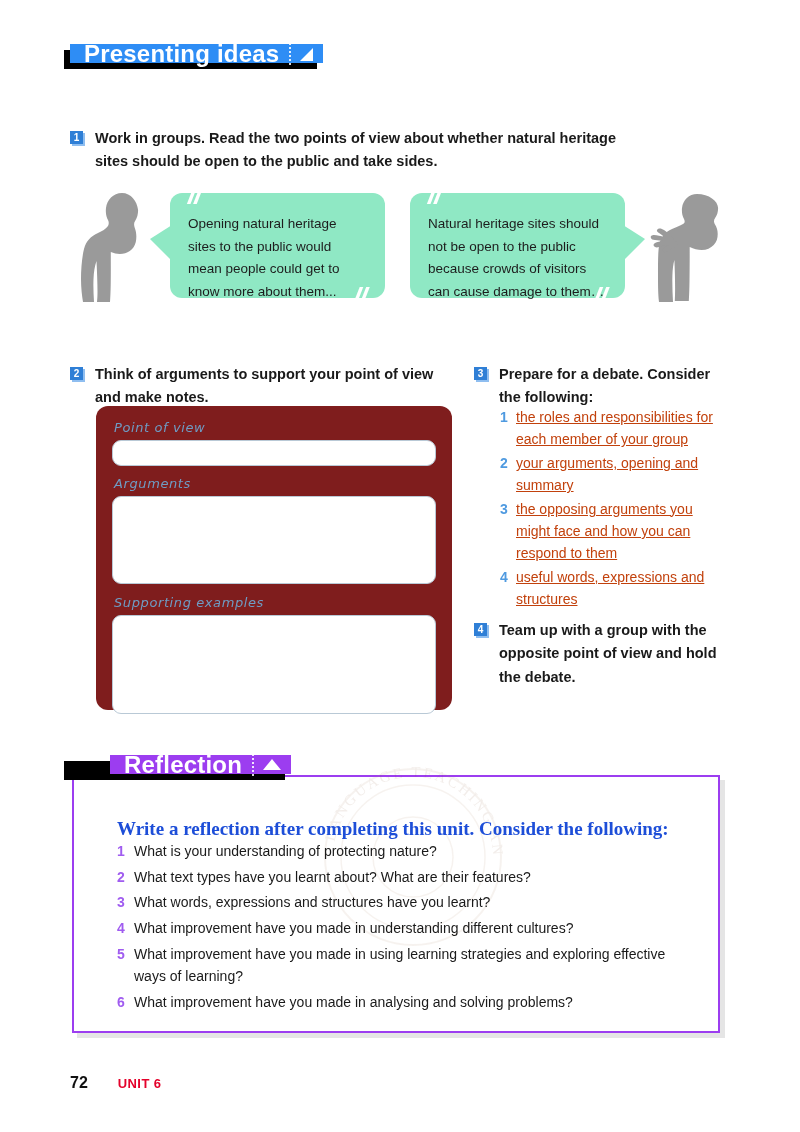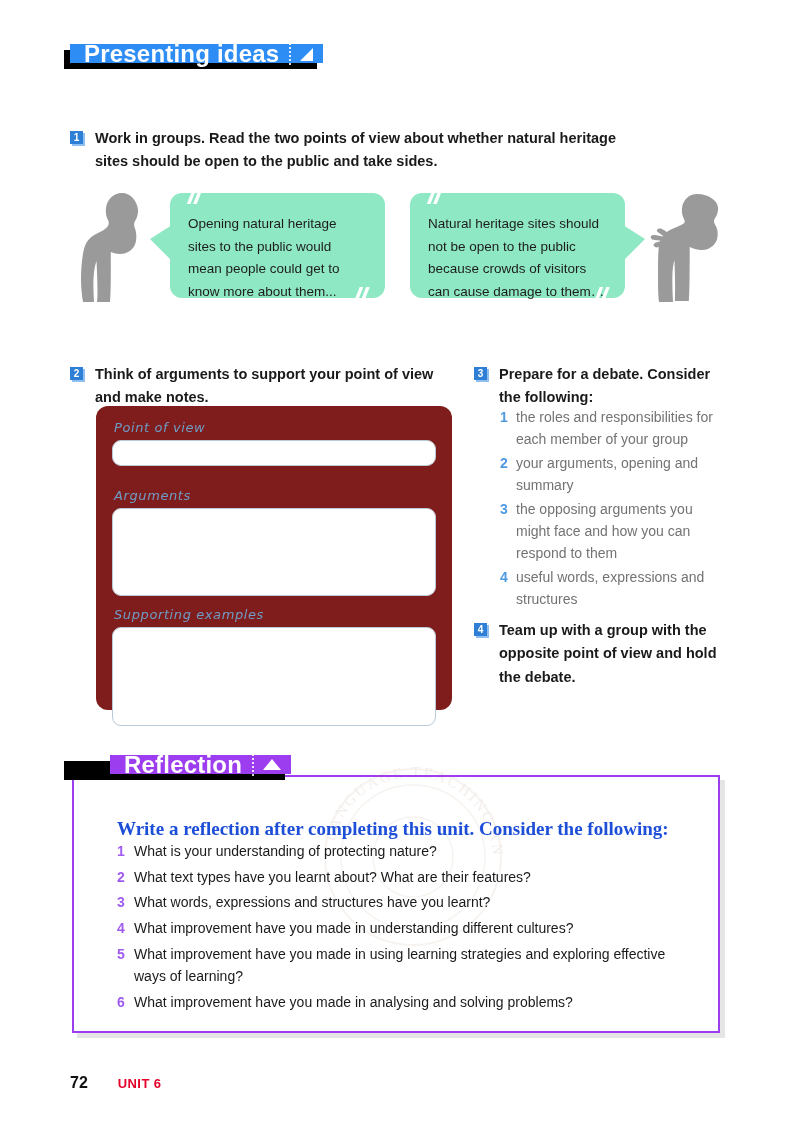--- a/index.html
+++ b/index.html
@@ -152,21 +152,21 @@
     font-size:14px;
     line-height:1.6;
     margin-bottom:1px;
   }
   .sub-list .sn{
     flex:0 0 auto;
     width:16px;
     color:#4f9ae0;
     font-weight:600;
   }
-  .sub-list .st{flex:1 1 auto;color:#737373;}
+  .sub-list .st{flex:1 1 auto;color:#c2410c;text-decoration:underline;}
 
   
   .reflect-box{
     position:absolute;
     border:2px solid #9c3df0;
     box-sizing:border-box;
     background:transparent;
     box-shadow:5px 5px 0 rgba(0,0,0,.10);
   }
   .reflect-intro{
@@ -260,21 +260,21 @@
       <span class="bg-back"></span><span class="bg-front"></span>
       <span>2</span>
     </div>
     <div class="task-text">Think of arguments to support your point of view and make notes.</div>
   </div>
 
   <div class="notes-panel" style="left:96px;top:406px;width:356px;height:304px;">
     <div class="notes-label">Point of view</div>
     <div class="notes-field" style="height:26px;"></div>
 
-    <div class="notes-label" style="margin-top:22px;">Arguments</div>
+    <div class="notes-label" style="margin-top:10px;">Arguments</div>
     <div class="notes-field" style="height:88px;"></div>
 
     <div class="notes-label" style="margin-top:11px;">Supporting examples</div>
     <div class="notes-field" style="height:99px;"></div>
   </div>
 
   <div class="task" style="left:474px;top:363px;width:250px;">
     <div class="num-badge">
       <span class="bg-back"></span><span class="bg-front"></span>
       <span>3</span>

